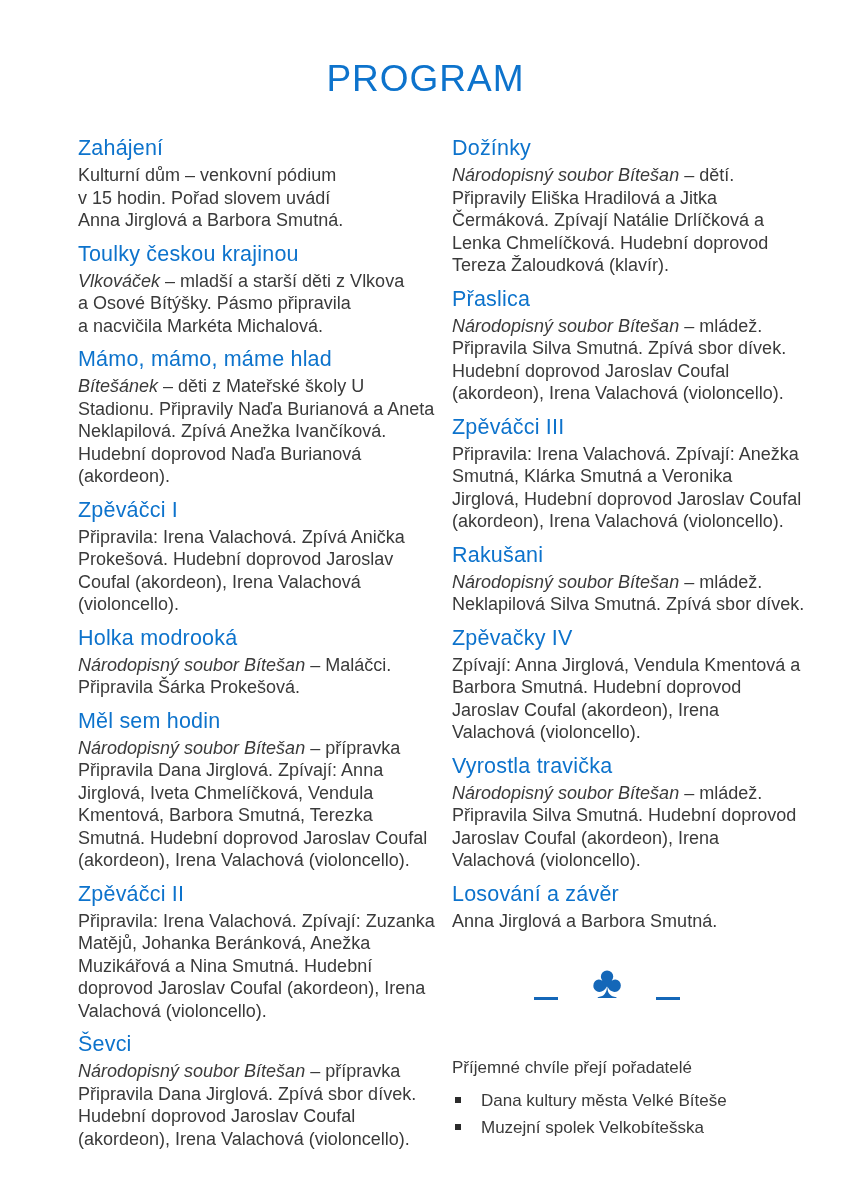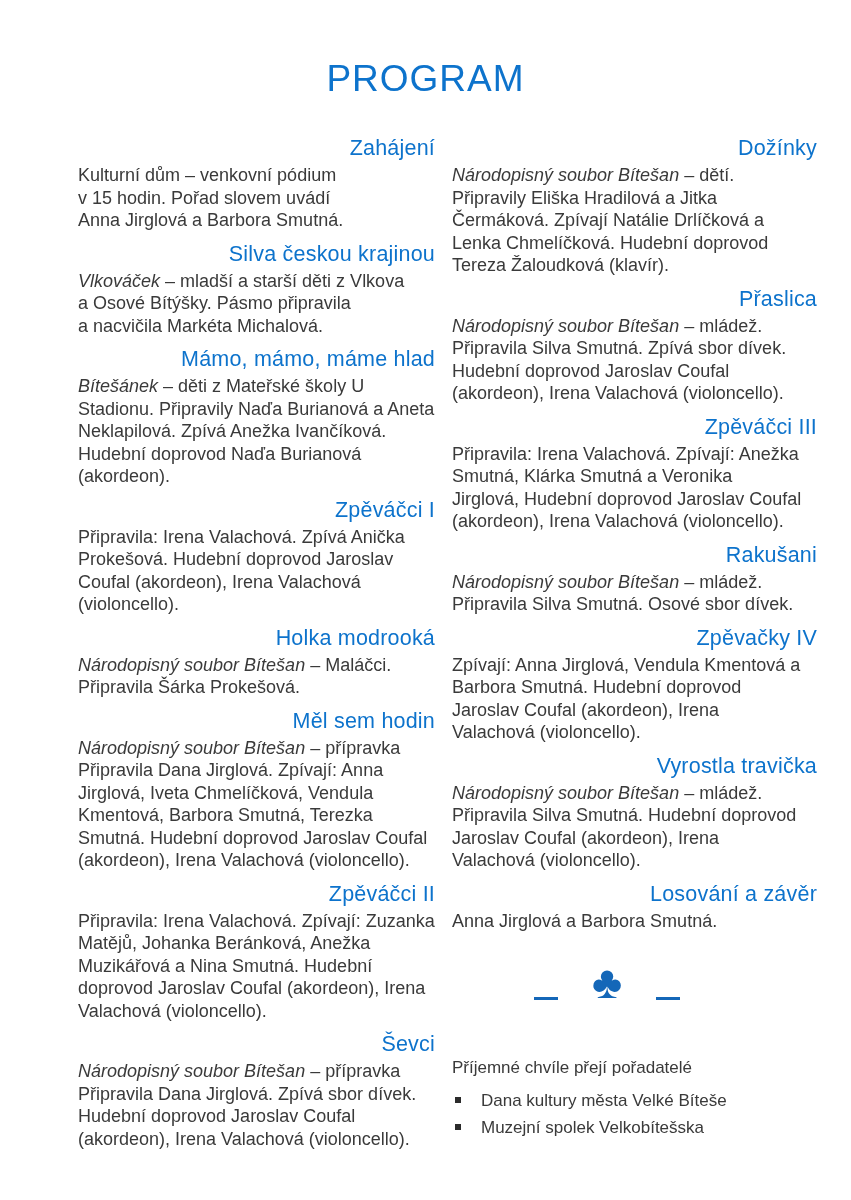--- a/index.html
+++ b/index.html
@@ -16,21 +16,21 @@
   .page{width:851px;height:1200px;overflow:hidden;position:relative;}
   .doc-title{
     margin:56px 0 0;text-align:center;color:var(--accent);
     font-size:37px;line-height:46px;font-weight:400;letter-spacing:1px;
   }
   .columns{display:flex;margin:34px 0 0 78px;gap:17px;}
   .col{width:357px;}
   .col.right{width:365px;}
   .sec h2{
     font-size:21.5px;line-height:24px;font-weight:400;color:var(--accent);
-    margin:10px 0 4px;letter-spacing:0.2px;text-align:right;
+    margin:10px 0 4px;letter-spacing:0.2px;
   }
   .sec:first-child h2{margin-top:0;}
   .sec p{
     margin:0;font-size:18px;line-height:22.5px;white-space:pre-line;
     color:var(--ink);
   }
   .sec p em{}
   .decor{display:flex;align-items:flex-end;margin:24px 0 0 82px;height:48px;}
   .dash{width:24px;height:3px;background:var(--club);margin-bottom:4px;}
   .club{font-size:46px;line-height:44px;color:var(--club);margin:0 34px;}
@@ -51,21 +51,21 @@
     <div class="col">
 
       <div class="sec">
         <h2>Zahájení</h2>
         <p><em></em><span>Kulturní dům – venkovní pódium
 v 15 hodin. Pořad slovem uvádí
 Anna Jirglová a Barbora Smutná.</span></p>
       </div>
 
       <div class="sec">
-        <h2>Silva českou krajinou</h2>
+        <h2>Toulky českou krajinou</h2>
         <p><em>Vlkováček</em><span> – mladší a starší děti z Vlkova
 a Osové Bítýšky. Pásmo připravila
 a nacvičila Markéta Michalová.</span></p>
       </div>
 
       <div class="sec">
         <h2>Mámo, mámo, máme hlad</h2>
         <p><em>Bítešánek</em><span> – děti z Mateřské školy U
 Stadionu. Připravily Naďa Burianová a Aneta
 Neklapilová. Zpívá Anežka Ivančíková.
@@ -139,21 +139,21 @@
         <h2>Zpěváčci III</h2>
         <p><em></em><span>Připravila: Irena Valachová. Zpívají: Anežka
 Smutná, Klárka Smutná a Veronika
 Jirglová, Hudební doprovod Jaroslav Coufal
 (akordeon), Irena Valachová (violoncello).</span></p>
       </div>
 
       <div class="sec">
         <h2>Rakušani</h2>
         <p><em>Národopisný soubor Bítešan</em><span> – mládež.
-Připravila Silva Smutná. Osové sbor dívek.</span></p>
+Neklapilová Silva Smutná. Zpívá sbor dívek.</span></p>
       </div>
 
       <div class="sec">
         <h2>Zpěvačky IV</h2>
         <p><em></em><span>Zpívají: Anna Jirglová, Vendula Kmentová a
 Barbora Smutná. Hudební doprovod
 Jaroslav Coufal (akordeon), Irena
 Valachová (violoncello).</span></p>
       </div>
 

